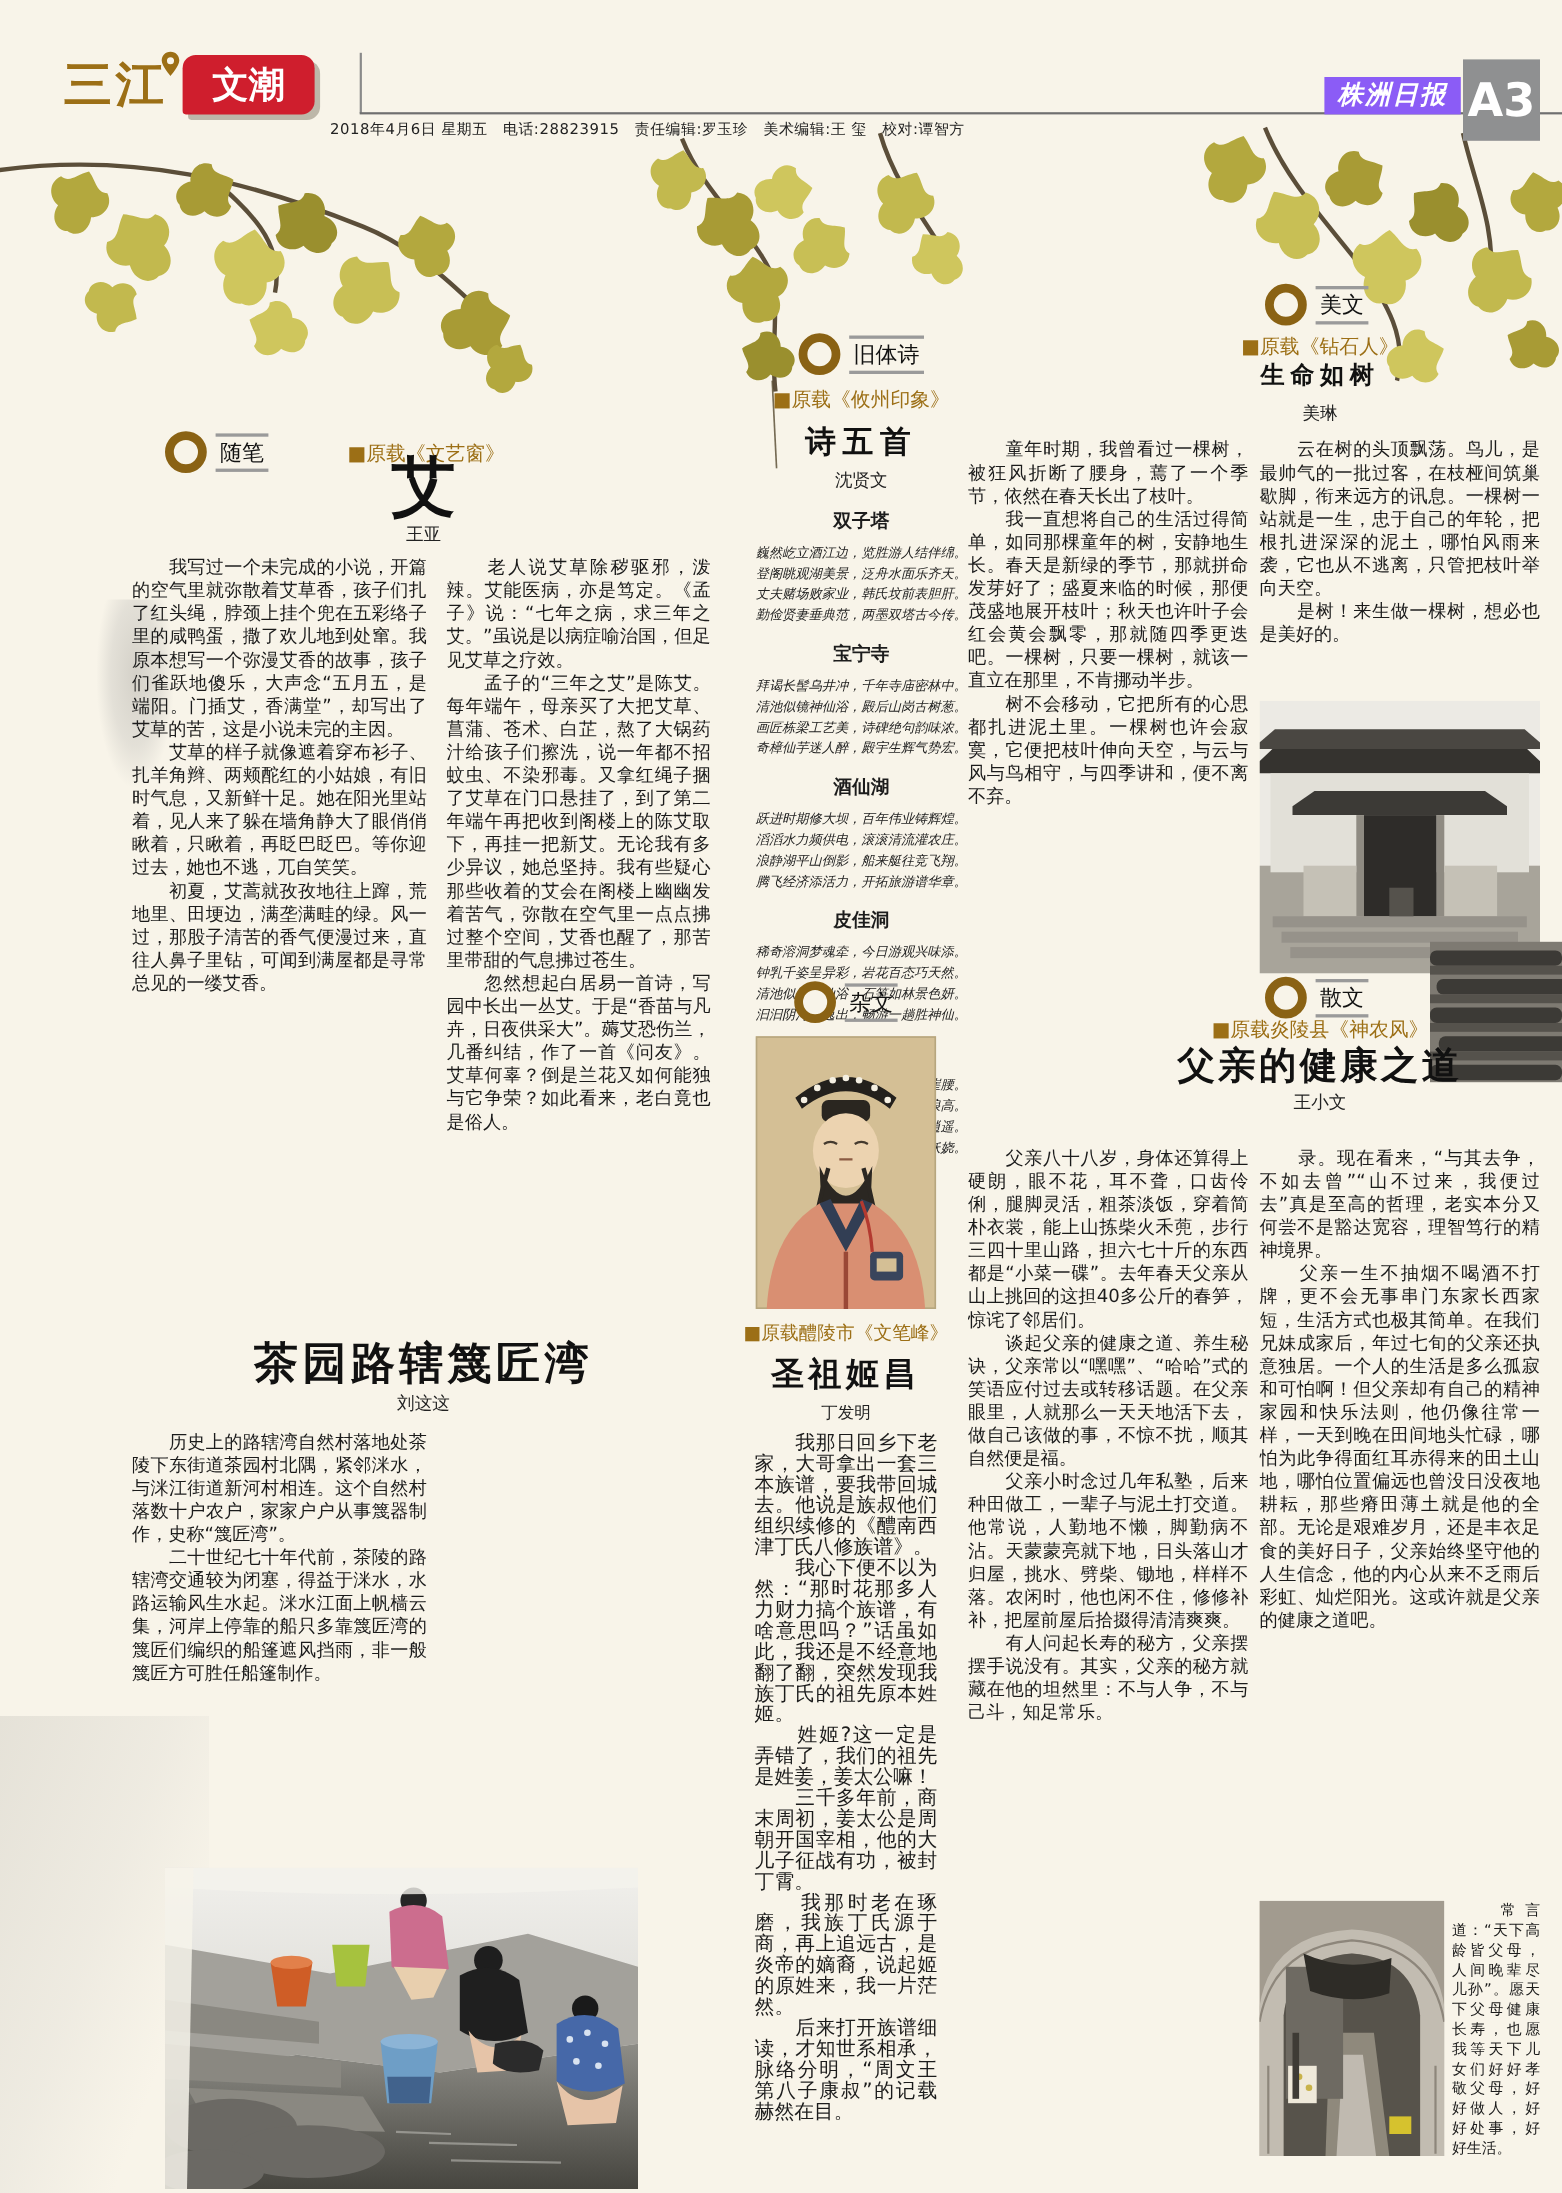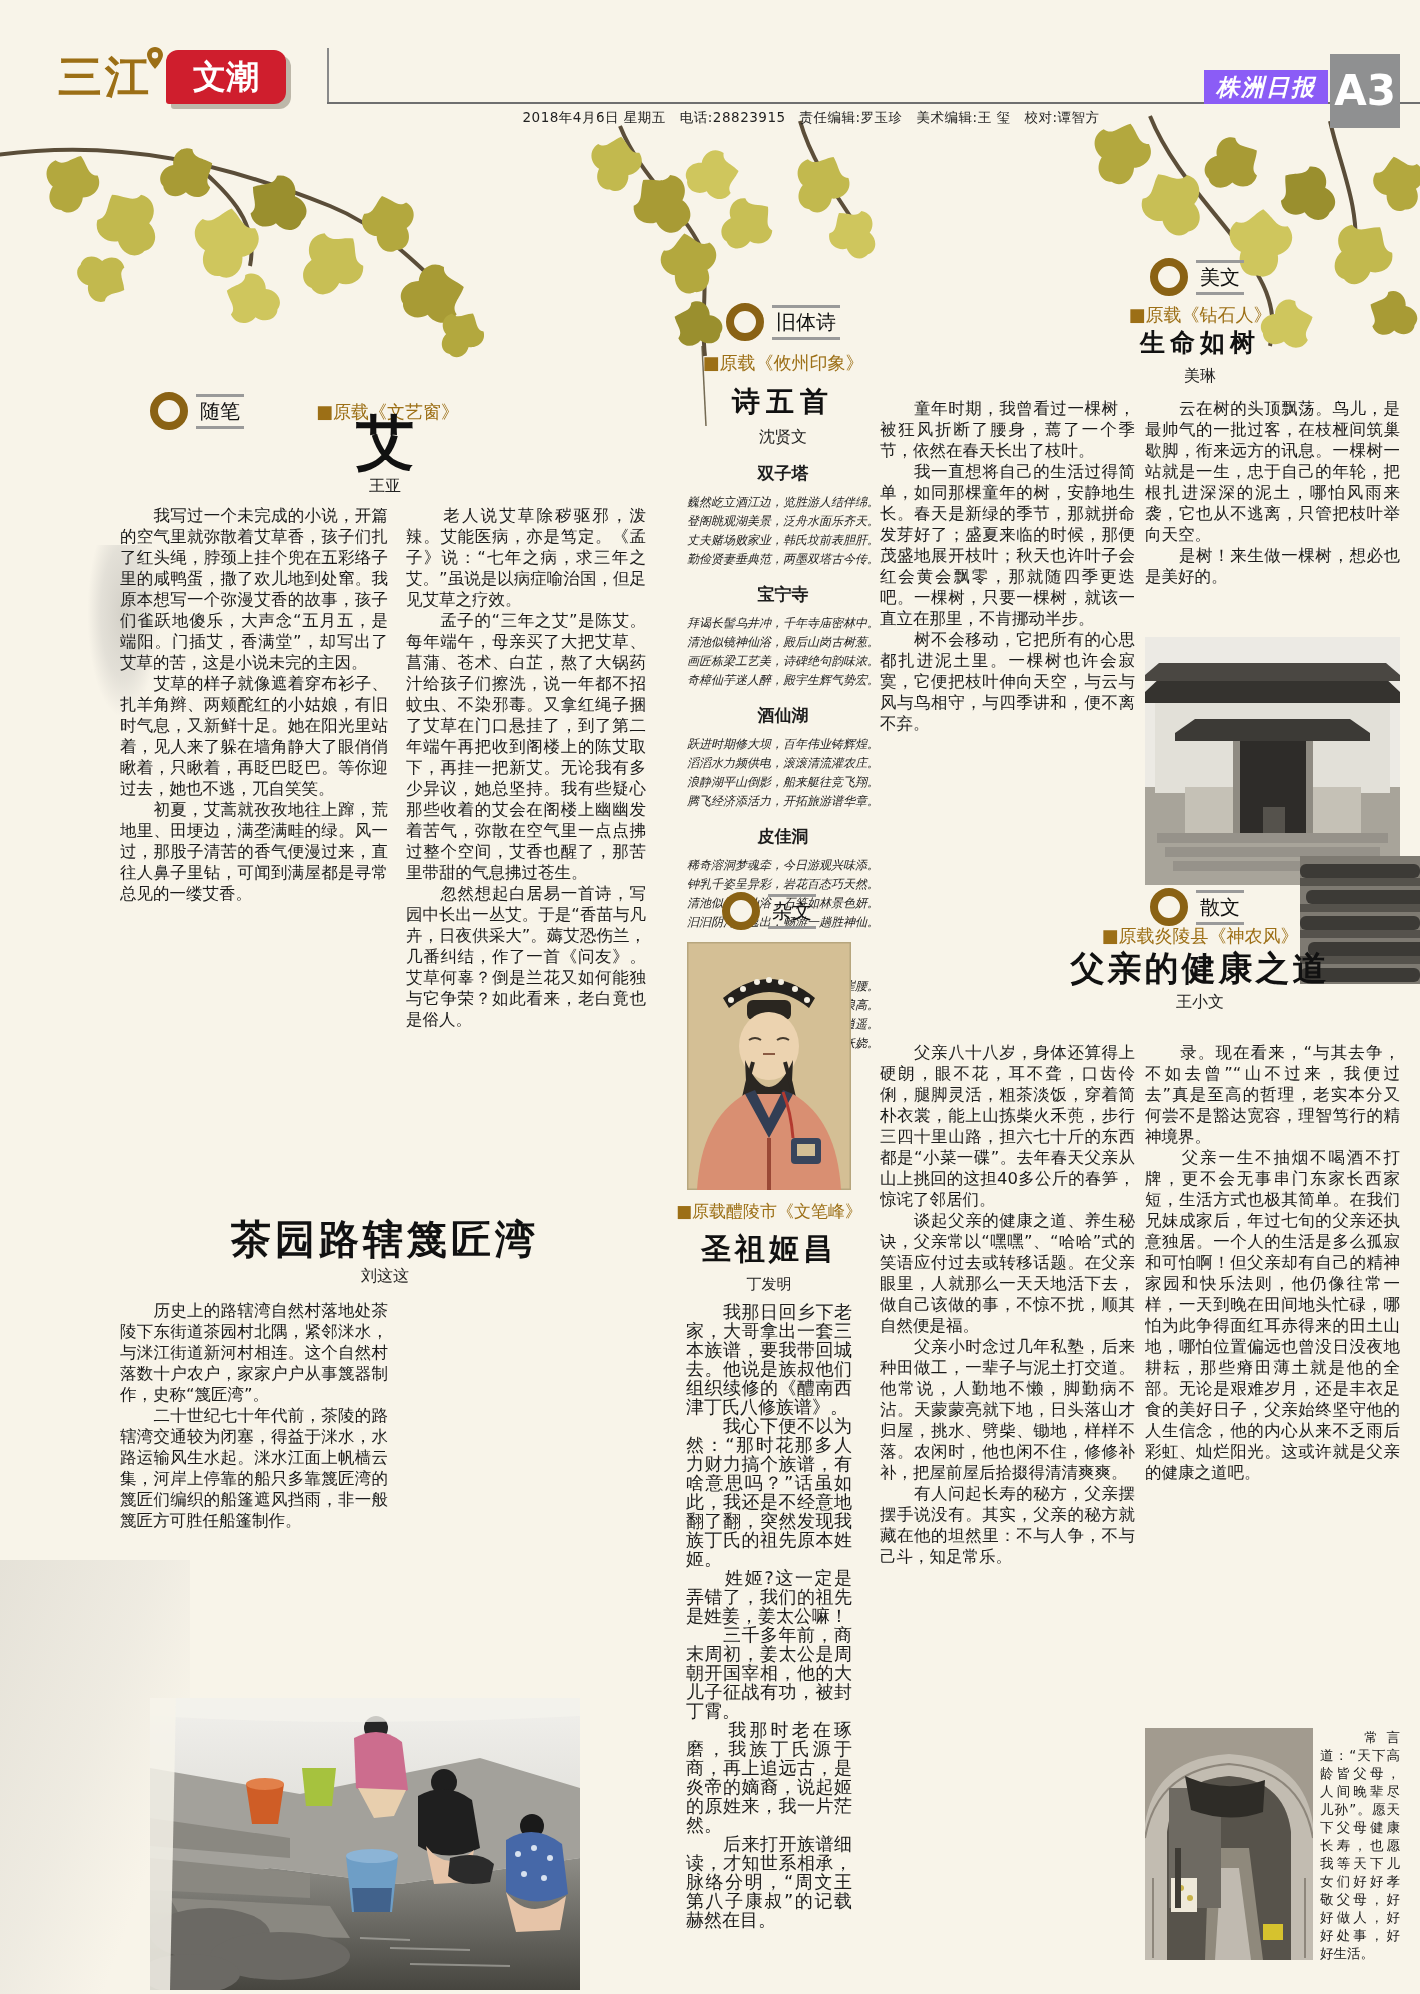--- a/index.html
+++ b/index.html
@@ -8,21 +8,21 @@
   .abs{position:absolute;}
   
   .brand{font-weight:bold;color:#9c6f16;font-size:44px;letter-spacing:3px;}
   .wenchao{background:#cf1e2d;color:#fff;font-size:33px;font-weight:bold;text-align:center;
            line-height:54px;border-radius:12px 12px 12px 3px;box-shadow:5px 5px 0 #bdb7a9;}
   .vline{width:2px;background:#8a8a8a;}
   .hline{height:2px;background:#6f6f6f;}
   .paperbox{background:#8b5cf6;color:#fff;text-align:center;font-family:"DejaVu Serif",serif;
             font-style:italic;font-weight:bold;font-size:23px;line-height:34px;letter-spacing:2px;}
   .a3box{background:#8f9091;color:#fff;text-align:center;font-size:42px;line-height:74px;font-weight:500;}
-  .dateline{font-size:13.5px;color:#222;text-align:center;letter-spacing:.5px;}
+  .dateline{font-size:13.5px;color:#222;text-align:left;letter-spacing:.5px;}
   
   .secrow{display:flex;align-items:center;gap:8px;}
   .ring{width:22px;height:22px;border:8px solid #8a6214;border-radius:50%;background:#f8f4e9;box-sizing:content-box;}
   .seclab{font-size:20px;color:#111;padding:1px 4px;border-top:3px solid #9a9a9a;border-bottom:3px solid #9a9a9a;}
   .origin{color:#9c6f16;font-size:18px;white-space:nowrap;}
   .htitle{font-weight:bold;color:#111;text-align:center;}
   .byline{font-size:16px;color:#222;text-align:center;}
   
   .bt{font-size:16.5px;line-height:21px;text-align:justify;white-space:pre-line;overflow:hidden;color:#1b1b1b;}
   .bt-s{font-size:18px;line-height:19px;}
@@ -167,21 +167,21 @@
       <div class="poemline">隐隐清溪迎客喜，弯弯小道任逍遥。</div>
       <div class="poemline">天阶踏破寻仙迹，顶处风光最妖娆。</div>
     </div>
   </div>
 
   <div class="abs secrow" style="left:1150px;top:258px;">
     <span class="ring"></span>
     <span class="seclab">美文</span>
   </div>
   <div class="abs origin ctr" style="left:1030px;top:303px;width:340px;">■原载《钻石人》</div>
-  <div class="abs htitle" style="left:1030px;top:326px;width:340px;font-size:25px;letter-spacing:5px;">生命如树</div>
+  <div class="abs htitle" style="left:1030px;top:326px;width:340px;font-size:22px;letter-spacing:5px;">生命如树</div>
   <div class="abs byline" style="left:1030px;top:366px;width:340px;">美琳</div>
   <div class="abs bt" style="left:880px;top:398px;width:255px;height:460px;">　　童年时期，我曾看过一棵树，被狂风折断了腰身，蔫了一个季节，依然在春天长出了枝叶。
 　　我一直想将自己的生活过得简单，如同那棵童年的树，安静地生长。春天是新绿的季节，那就拼命发芽好了；盛夏来临的时候，那便茂盛地展开枝叶；秋天也许叶子会红会黄会飘零，那就随四季更迭吧。一棵树，只要一棵树，就该一直立在那里，不肯挪动半步。
 　　树不会移动，它把所有的心思都扎进泥土里。一棵树也许会寂寞，它便把枝叶伸向天空，与云与风与鸟相守，与四季讲和，便不离不弃。</div>
   <div class="abs bt" style="left:1145px;top:398px;width:255px;height:232px;">　　云在树的头顶飘荡。鸟儿，是最帅气的一批过客，在枝桠间筑巢歇脚，衔来远方的讯息。一棵树一站就是一生，忠于自己的年轮，把根扎进深深的泥土，哪怕风雨来袭，它也从不逃离，只管把枝叶举向天空。
 　　是树！来生做一棵树，想必也是美好的。</div>
 
   <svg class="abs photo" style="left:1145px;top:637px;" width="255" height="248" viewBox="0 0 255 248">
     <rect width="255" height="248" fill="#eceae4"></rect>
     <rect y="150" width="255" height="98" fill="#a8a49a"></rect>

